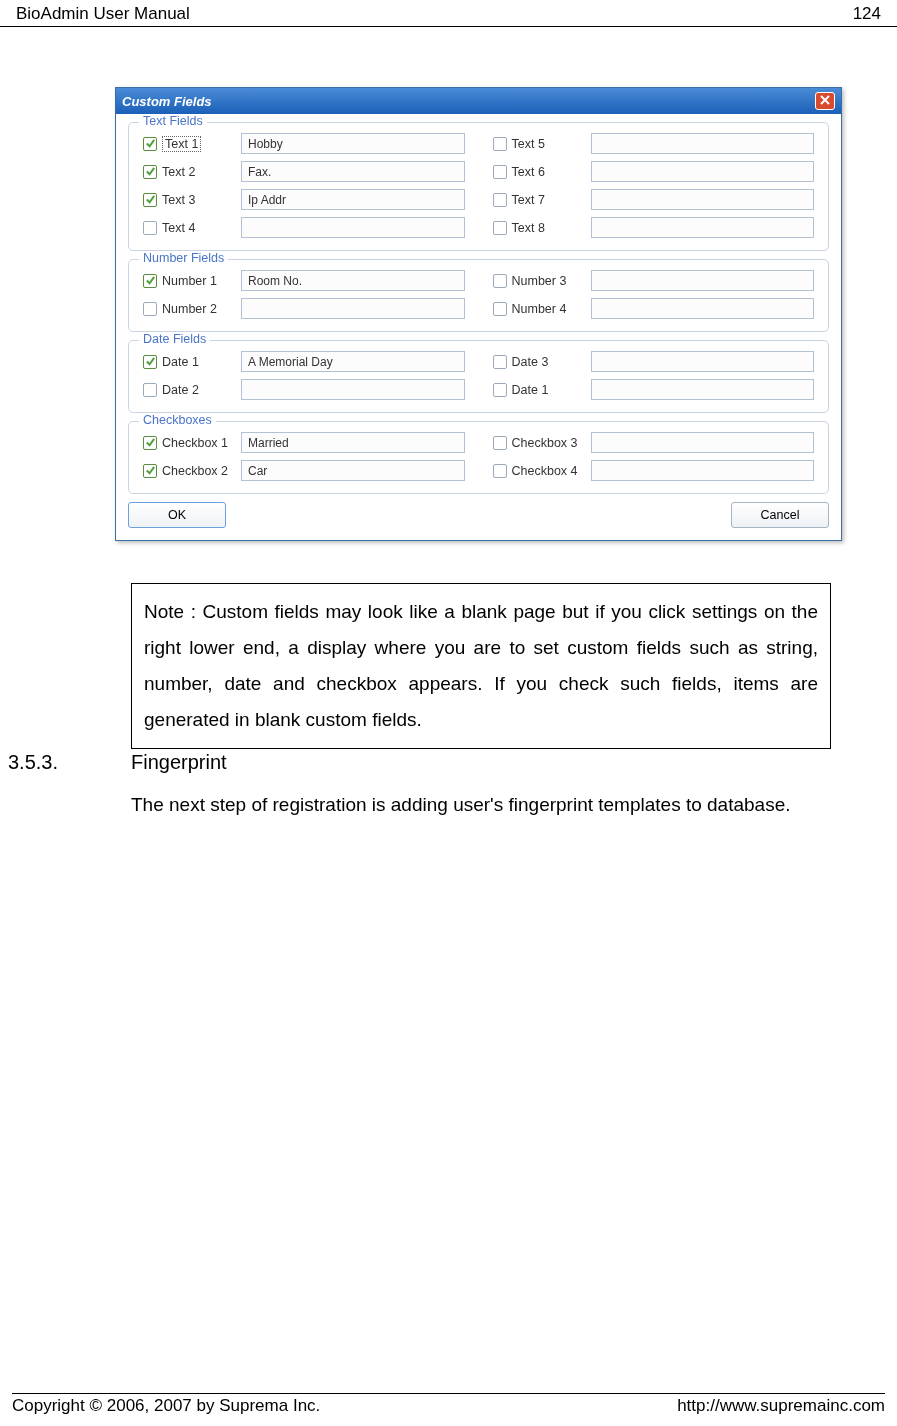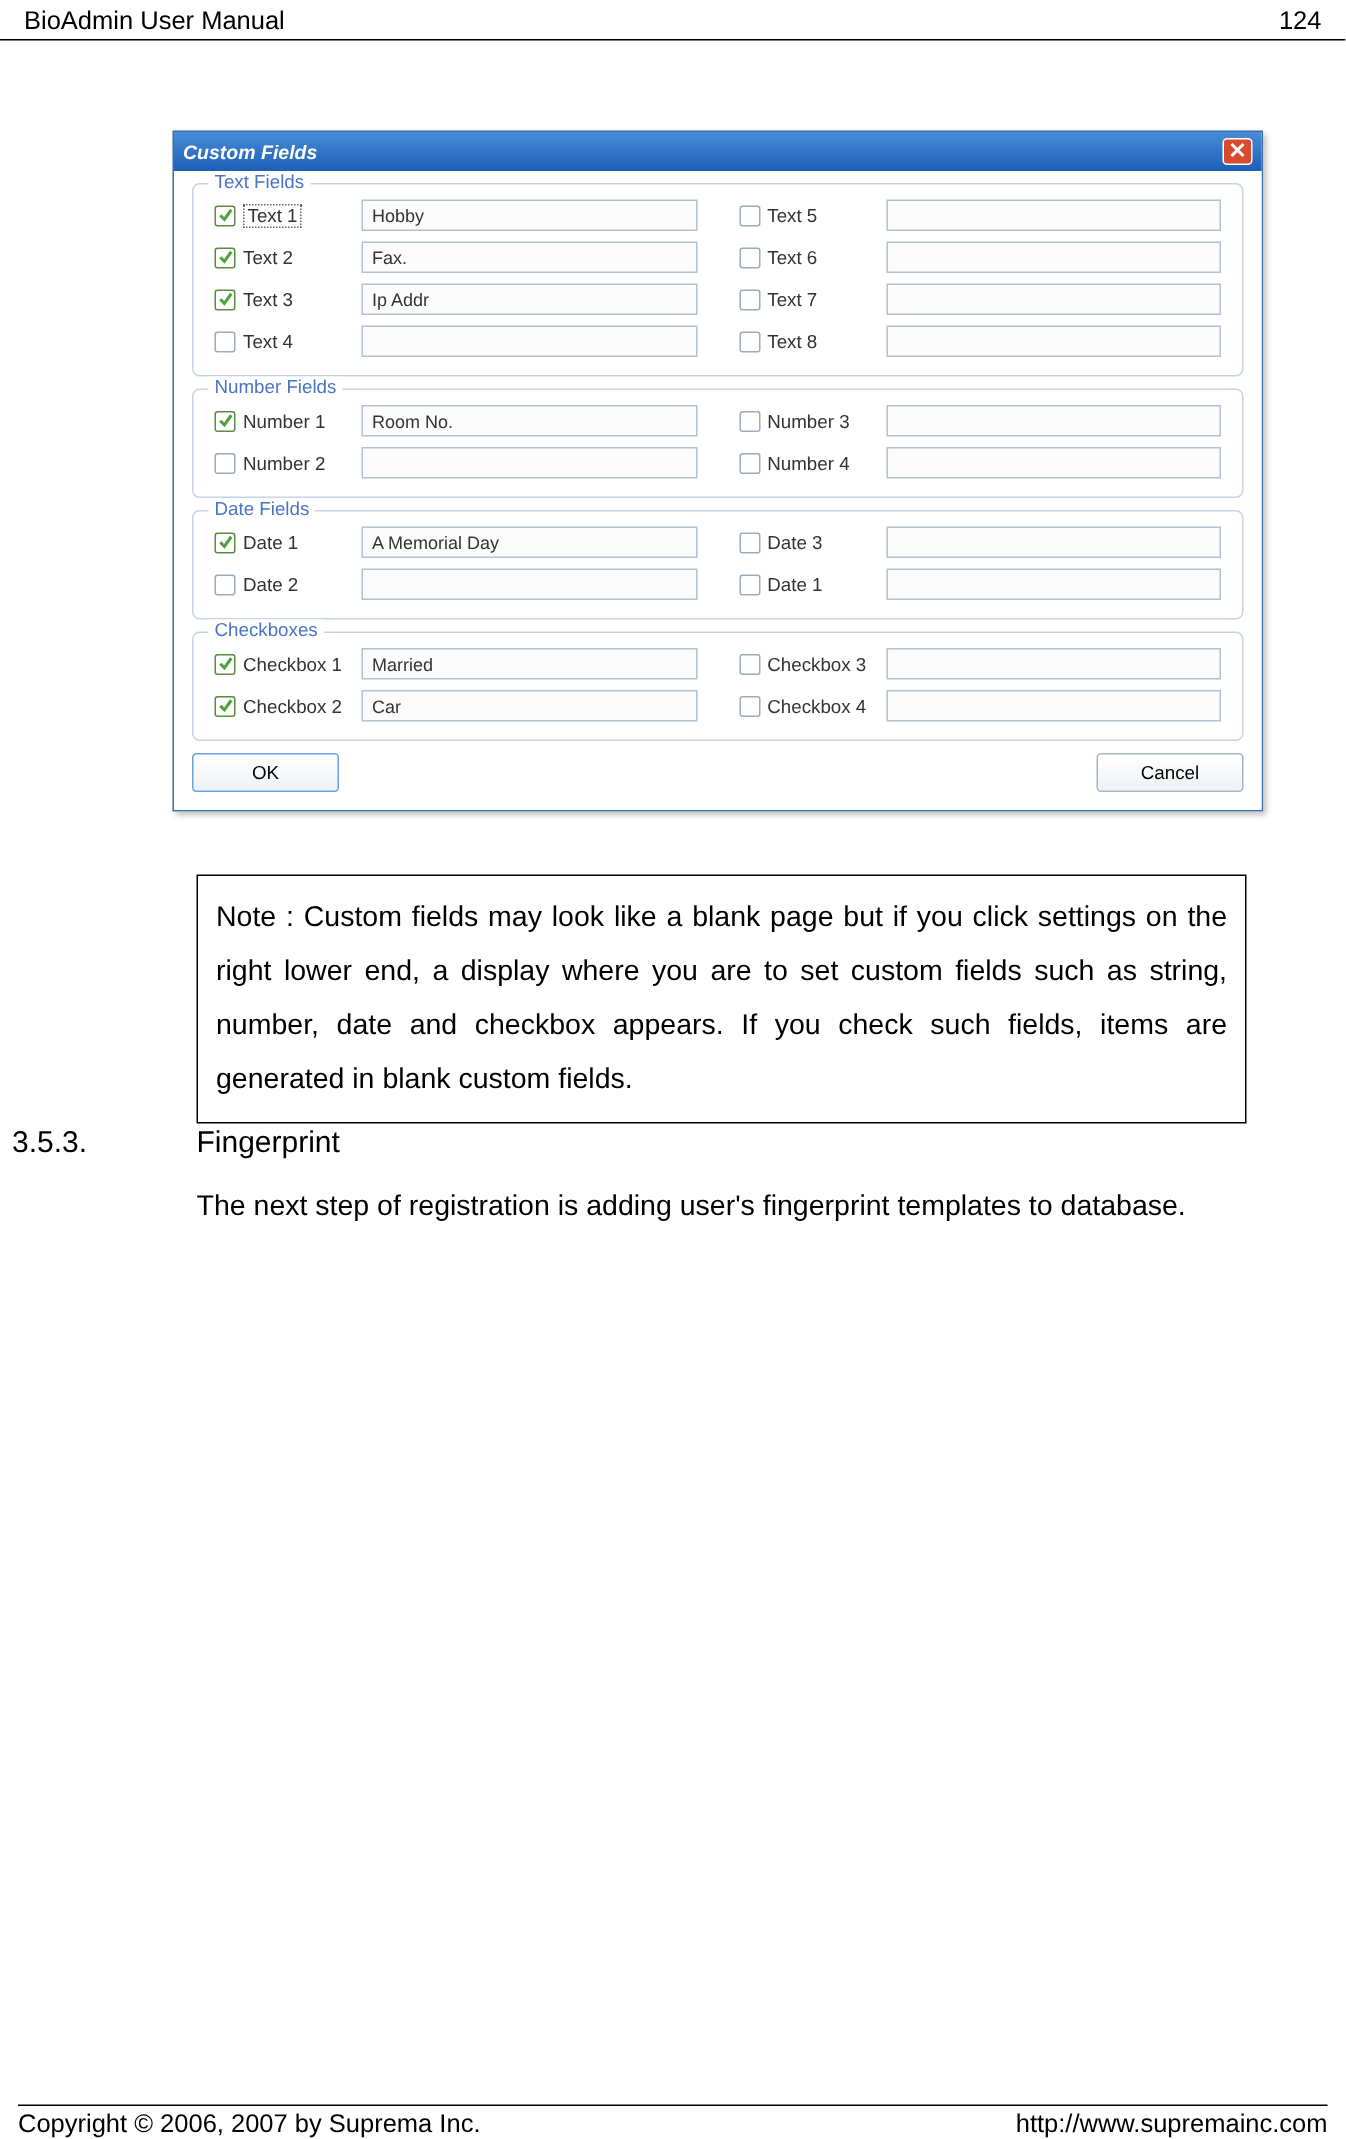--- a/index.html
+++ b/index.html
@@ -125,21 +125,21 @@
     font-size: 20px;
   }
   .section-num { width: 123px; }
   .body-text {
     margin: 20px 0 0 131px;
     width: 700px;
     font-size: 19px;
   }
   .page-footer {
     position: absolute;
-    bottom: 0;
+    bottom: 10px;
     left: 12px; right: 12px;
     border-top: 1.5px solid #000;
     display: flex;
     justify-content: space-between;
     font-size: 17px;
     padding-top: 2px;
   }
 </style>
 </head>
 <body>

